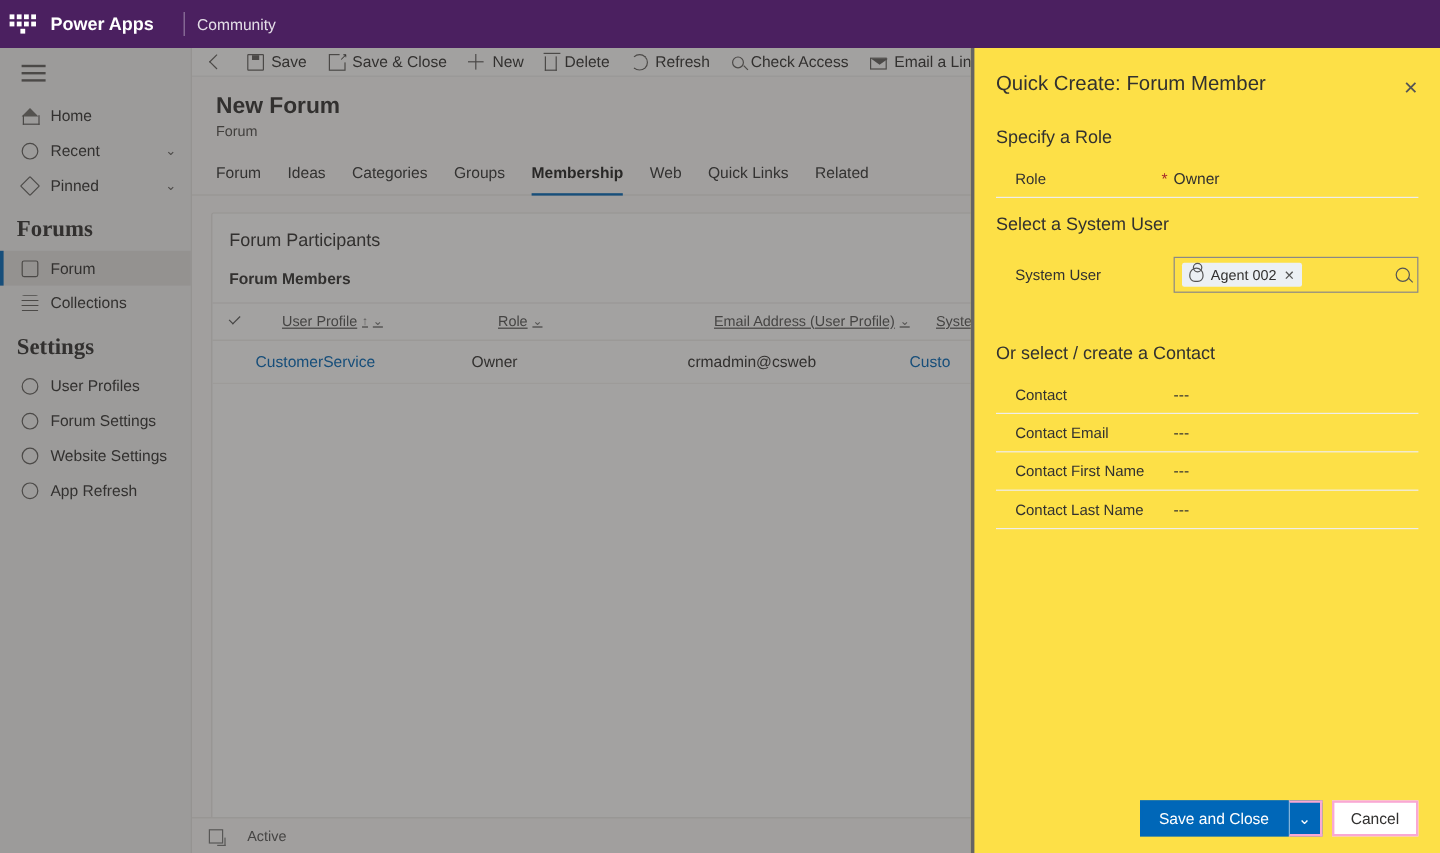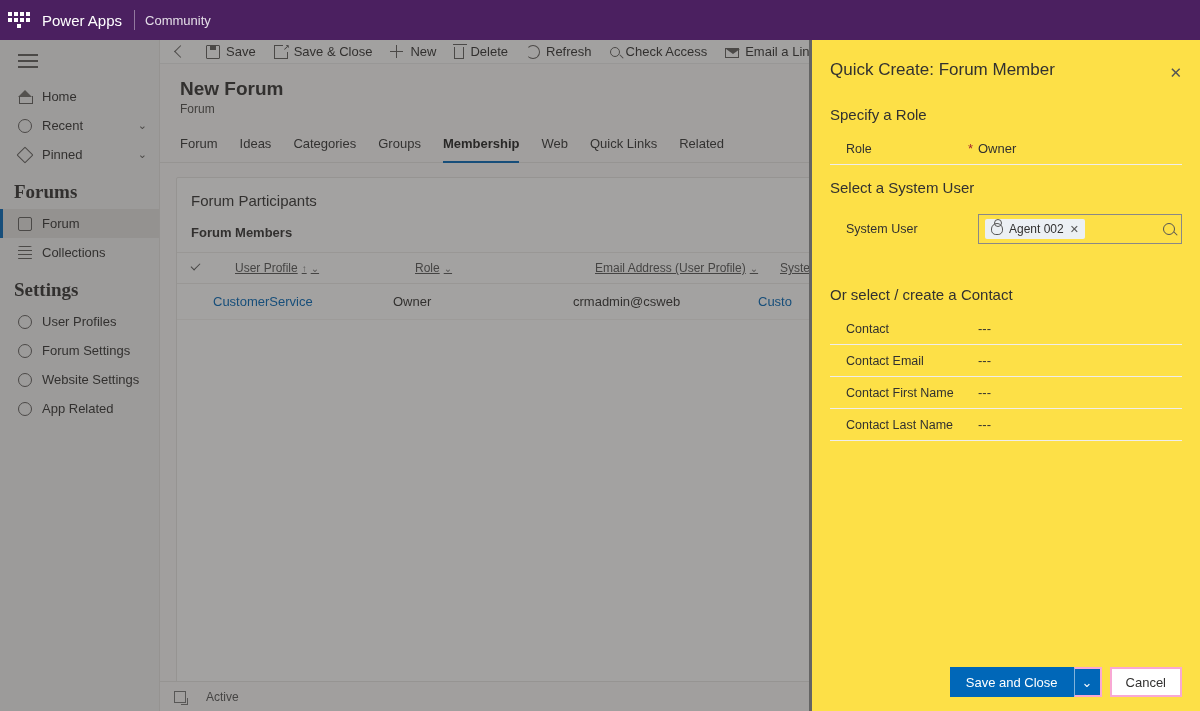--- a/index.html
+++ b/index.html
@@ -2,21 +2,21 @@
 <html><head>
 <meta charset="utf-8">
 <style>
   * { box-sizing: border-box; margin: 0; padding: 0; font-family: "Segoe UI", Arial, sans-serif; }
   html, body { height: 100%; overflow: hidden; }
   body { width: 1200px; height: 711px; position: relative; background:#fff; font-size:13px; color:#323130;}
 
   .topbar { height:40px; background:#4b2060; display:flex; align-items:center; padding:0 8px; color:#fff;}
   .waffle { width:22px; height:22px; display:flex; flex-wrap:wrap; gap:2px; margin-right:12px; align-content:center; justify-content:center; cursor:pointer;}
   .waffle span { width:4px; height:4px; background:#fff; display:block;}
-  .brand { font-size:15px; font-weight:400; margin-right:2px;}
+  .brand { font-size:15px; font-weight:700; margin-right:15px;}
   .sep { width:1px; height:20px; background:rgba(255,255,255,.4); margin:0 10px;}
   .env { font-size:13px; color:rgba(255,255,255,.85);}
 
   .app { display:flex; height:calc(100% - 40px); position:relative;}
   .leftnav { width:160px; background:#f2f2f2; border-right:1px solid #e6e4e2; display:flex; flex-direction:column; padding-top:8px; font-size:13px; color:#323130;}
   .hb { width:20px; height:14px; margin:6px 0 14px 18px; display:flex; flex-direction:column; justify-content:space-between; cursor:pointer;}
   .hb span { height:2px; background:#605e5c;}
   .nav-item { display:flex; align-items:center; gap:10px; padding:7px 12px 7px 18px; cursor:pointer; position:relative;}
   .nav-item .chev { margin-left:auto; font-size:11px; color:#605e5c;}
   .group-label { font-size:19px; font-weight:600; padding:12px 14px 6px; color:#323130;font-family:Liberation Serif, serif;}
@@ -164,21 +164,21 @@
     <div class="nav-item">
         <span class="ic gear"></span>
         <span>Forum Settings</span>
       </div>
     <div class="nav-item">
         <span class="ic gear"></span>
         <span>Website Settings</span>
       </div>
     <div class="nav-item">
         <span class="ic gear"></span>
-        <span>App Related</span>
+        <span>App Refresh</span>
       </div>
   </div>
 
   <div class="main">
     <div class="cmdbar">
       <span class="back-ic"></span>
       <div class="cmd">
           <span class="ci save"></span>
           <span>Save</span>
         </div>

